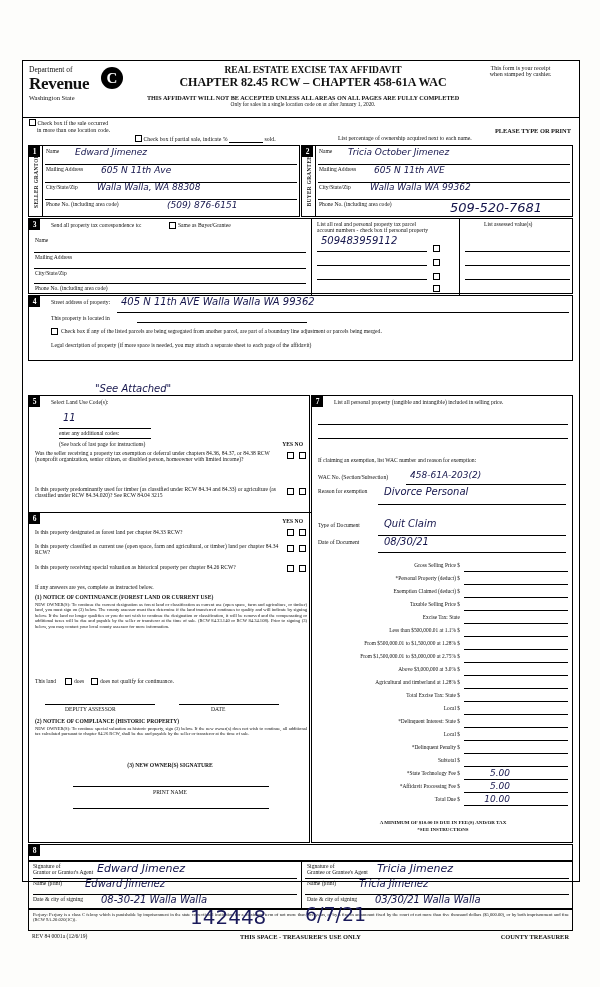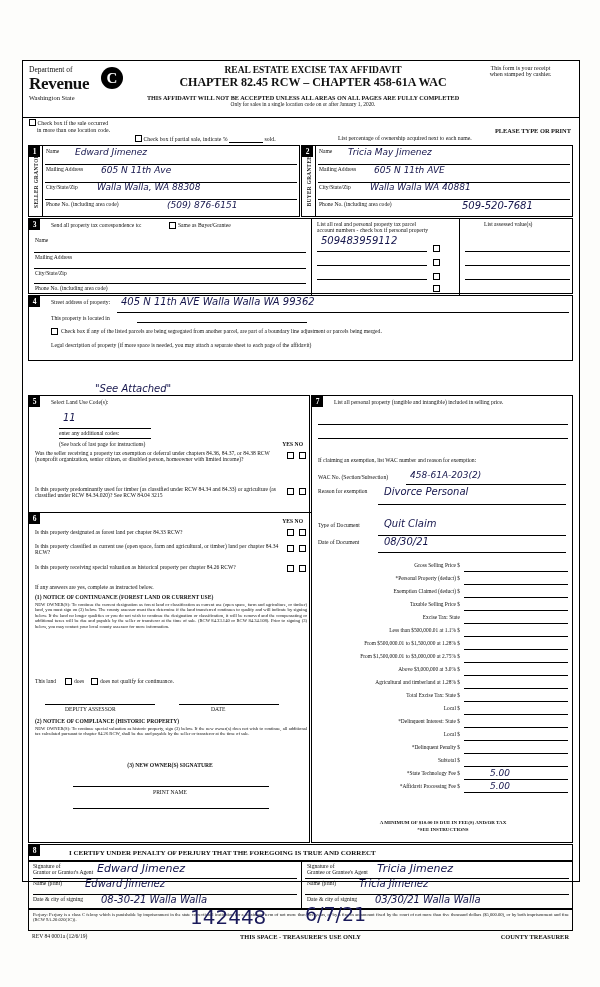--- a/index.html
+++ b/index.html
@@ -111,33 +111,33 @@
       <div class="fld" style="left:17px;top:55px;">Phone No. (including area code)</div>
       <div class="hw" style="left:138px;top:54px;font-size:9px;">(509) 876-6151</div>
     </div>
 
     <div class="box" style="left:278px;top:84px;width:272px;height:72px;">
       <div class="num">2</div>
       <div class="vside">
         <div class="vtxt">BUYER GRANTEE</div>
       </div>
       <div class="fld" style="left:17px;top:2px;">Name</div>
-      <div class="hw" style="left:46px;top:1px;font-size:9px;">Tricia May Jimenez</div>
+      <div class="hw" style="left:46px;top:1px;font-size:9px;">Tricia October Jimenez</div>
       <div class="hl" style="left:16px;top:18px;width:252px;"></div>
 
       <div class="fld" style="left:17px;top:20px;">Mailing Address</div>
       <div class="hw" style="left:72px;top:19px;font-size:9px;">605 N 11th AVE</div>
       <div class="hl" style="left:16px;top:36px;width:252px;"></div>
 
       <div class="fld" style="left:17px;top:38px;">City/State/Zip</div>
-      <div class="hw" style="left:68px;top:36px;font-size:9px;">Walla Walla WA 40881</div>
+      <div class="hw" style="left:68px;top:36px;font-size:9px;">Walla Walla WA 99362</div>
       <div class="hl" style="left:16px;top:53px;width:252px;"></div>
 
       <div class="fld" style="left:17px;top:55px;">Phone No. (including area code)</div>
-      <div class="hw" style="left:160px;top:54px;font-size:10px;">509-520-7681</div>
+      <div class="hw" style="left:148px;top:54px;font-size:13px;">509-520-7681</div>
     </div>
 
     <div class="box" style="left:5px;top:157px;width:545px;height:76px;">
       <div class="num">3</div>
 
       <div class="fld" style="left:22px;top:3px;">Send all property tax correspondence to:</div>
       <span class="cb" style="position:absolute;left:140px;top:3px;"></span>
       <div class="fld" style="left:149px;top:3px;">Same as Buyer/Grantee</div>
 
       <div style="position:absolute;left:282px;top:0;width:1px;height:76px;background:#000;"></div>
@@ -352,29 +352,33 @@
           <div style="position: relative; height: 13px;">
             <div style="position: absolute; right: 108px; top: 2px; font-size: 5.4px; text-align: right; white-space: nowrap;">*State Technology Fee  $</div>
             <div style="position: absolute; right: 0px; top: 11px; width: 104px; border-bottom: 1px solid rgb(0, 0, 0);"></div>
             <div style="position: absolute; right: 58px; top: 0px; font-size: 9px; font-family: &quot;DejaVu Sans&quot;, sans-serif; font-style: italic; color: rgb(20, 20, 75);">5.00</div>
           </div>
           <div style="position: relative; height: 13px;">
             <div style="position: absolute; right: 108px; top: 2px; font-size: 5.4px; text-align: right; white-space: nowrap;">*Affidavit Processing Fee  $</div>
             <div style="position: absolute; right: 0px; top: 11px; width: 104px; border-bottom: 1px solid rgb(0, 0, 0);"></div>
             <div style="position: absolute; right: 58px; top: 0px; font-size: 9px; font-family: &quot;DejaVu Sans&quot;, sans-serif; font-style: italic; color: rgb(20, 20, 75);">5.00</div>
           </div>
+          <div style="position: relative; height: 13px;">
+            <div style="position: absolute; right: 108px; top: 2px; font-size: 5.4px; text-align: right; white-space: nowrap;">Total Due  $</div>
+            <div style="position: absolute; right: 0px; top: 11px; width: 104px; border-bottom: 1px solid rgb(0, 0, 0);"></div>
+            <div style="position: absolute; right: 58px; top: 0px; font-size: 9px; font-family: &quot;DejaVu Sans&quot;, sans-serif; font-style: italic; color: rgb(20, 20, 75);">10.00</div>
+          </div>
         </div>
 
       <div class="fld" style="left:0;top:424px;width:262px;text-align:center;font-weight:bold;font-size:5px;">A MINIMUM OF $10.00 IS DUE IN FEE(S) AND/OR TAX</div>
       <div class="fld" style="left:0;top:431px;width:262px;text-align:center;font-weight:bold;font-size:5px;">*SEE INSTRUCTIONS</div>
     </div>
 
     <div class="box" style="left:5px;top:783px;width:545px;height:17px;background:#fff;">
       <div class="num">8</div>
-      <div class="fld" style="left:40px;top:4px;font-weight:bold;font-size:7px;">I CERTIFY UNDER PENALTY OF PERJURY THAT THE FOREGOING IS TRUE AND CORRECT</div>
     </div>
 
     <div class="box" style="left:5px;top:800px;width:545px;height:48px;">
       <div style="position:absolute;left:272px;top:0;width:1px;height:48px;background:#000;"></div>
 
       <div class="fld" style="left:4px;top:1px;">Signature of</div>
       <div class="fld" style="left:4px;top:7px;">Grantor or Grantor's Agent</div>
       <div class="hw" style="left:68px;top:0px;font-size:11px;">Edward Jimenez</div>
       <div class="hl" style="left:4px;top:16px;width:264px;"></div>
 

